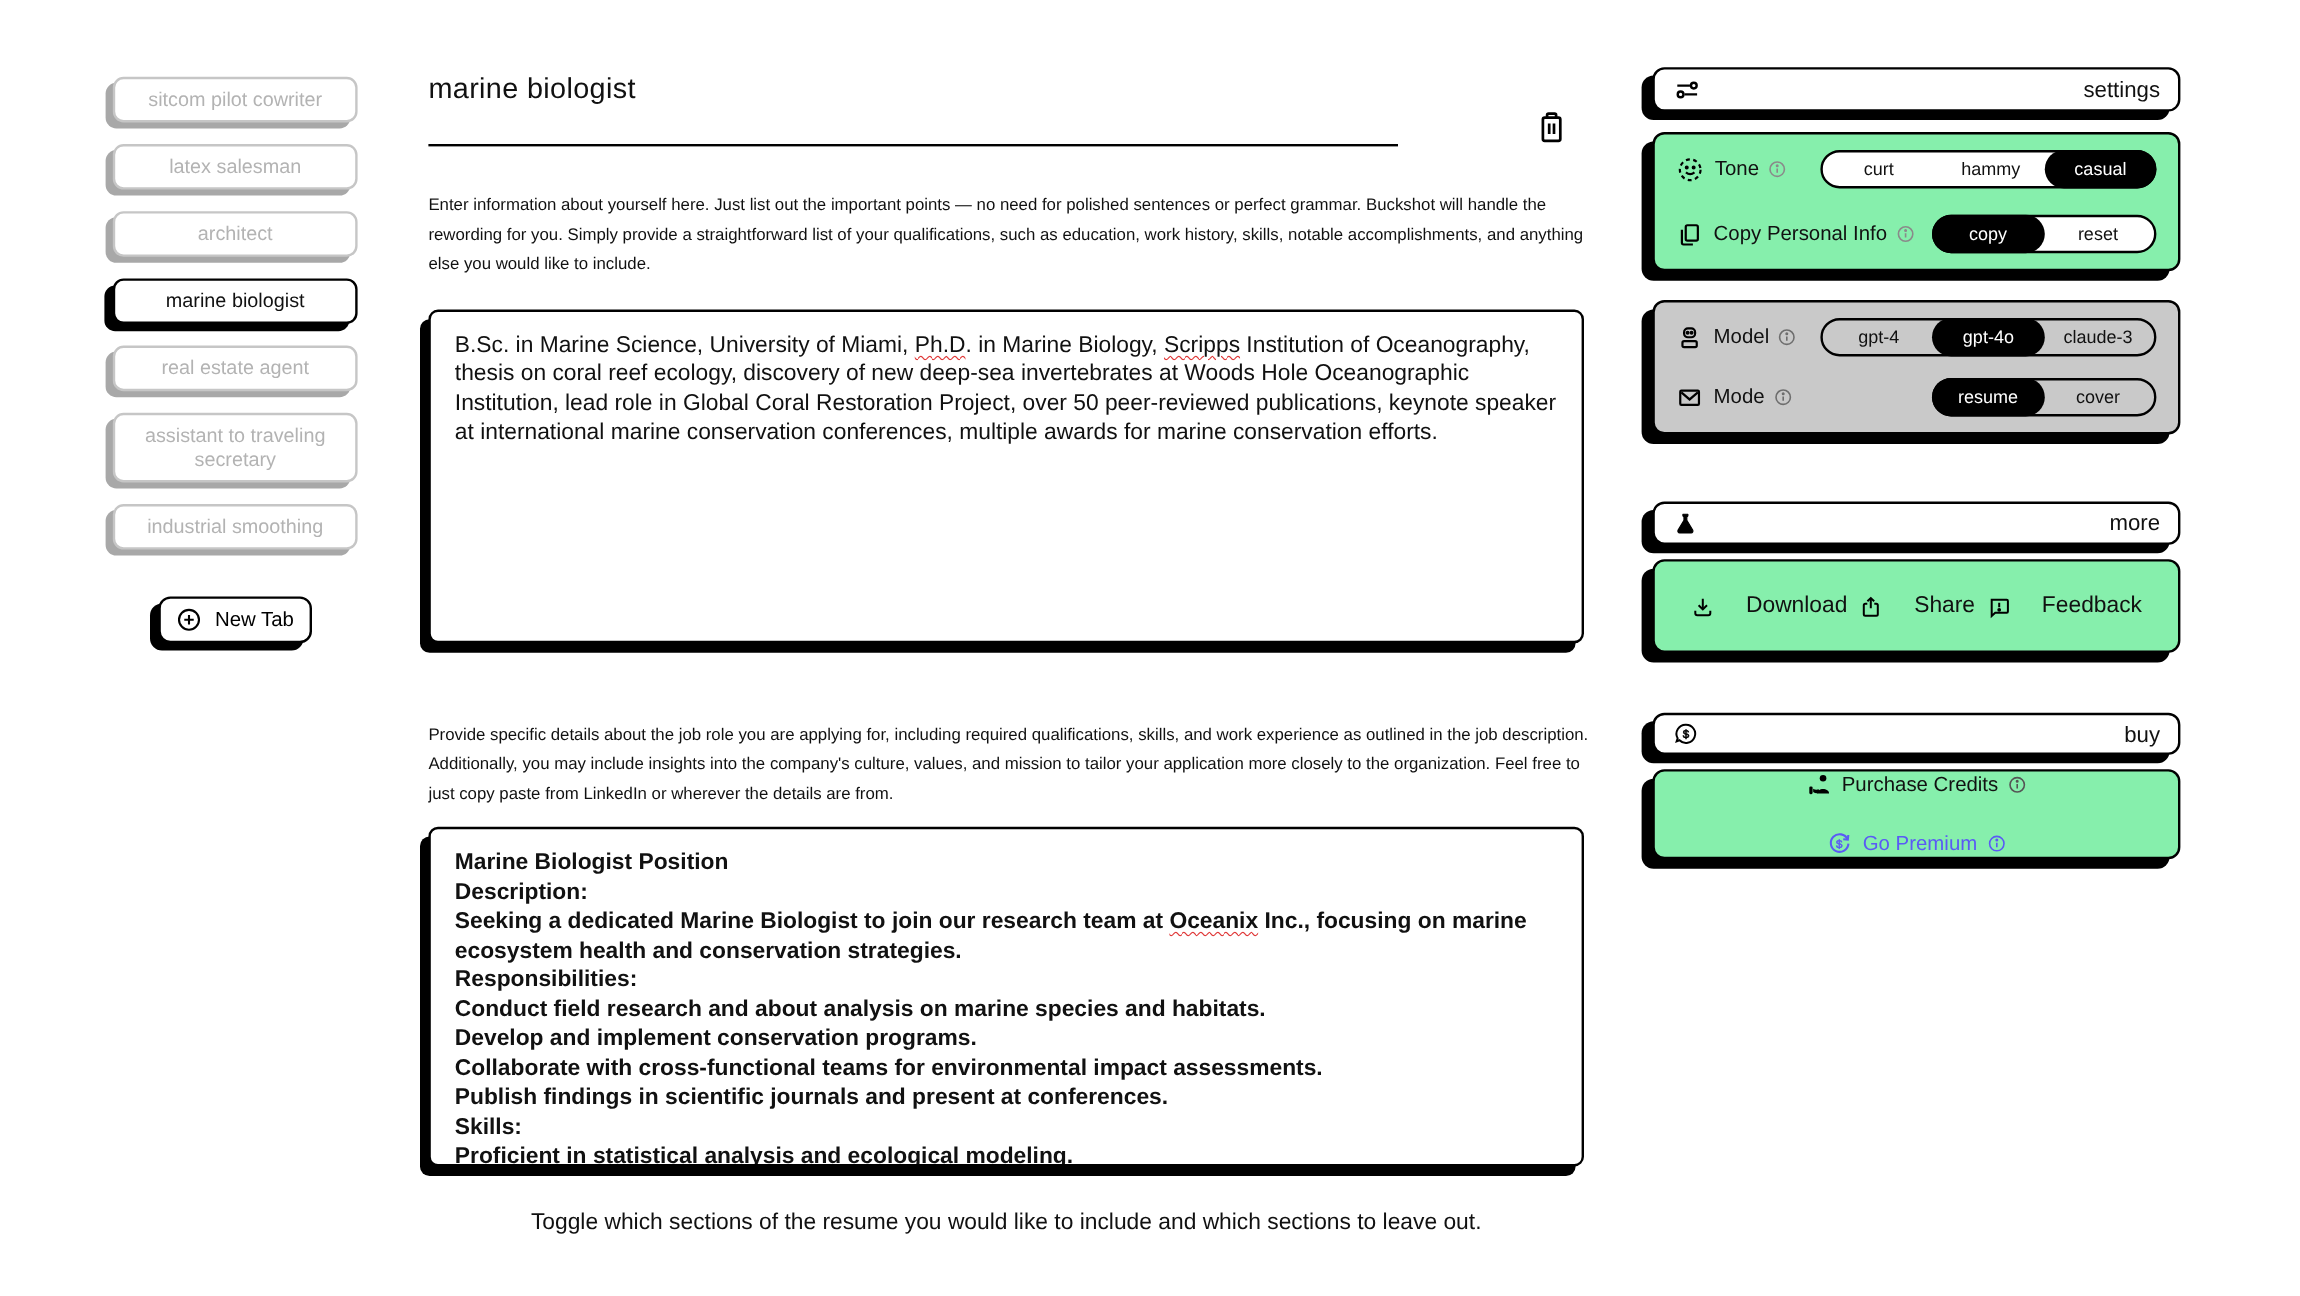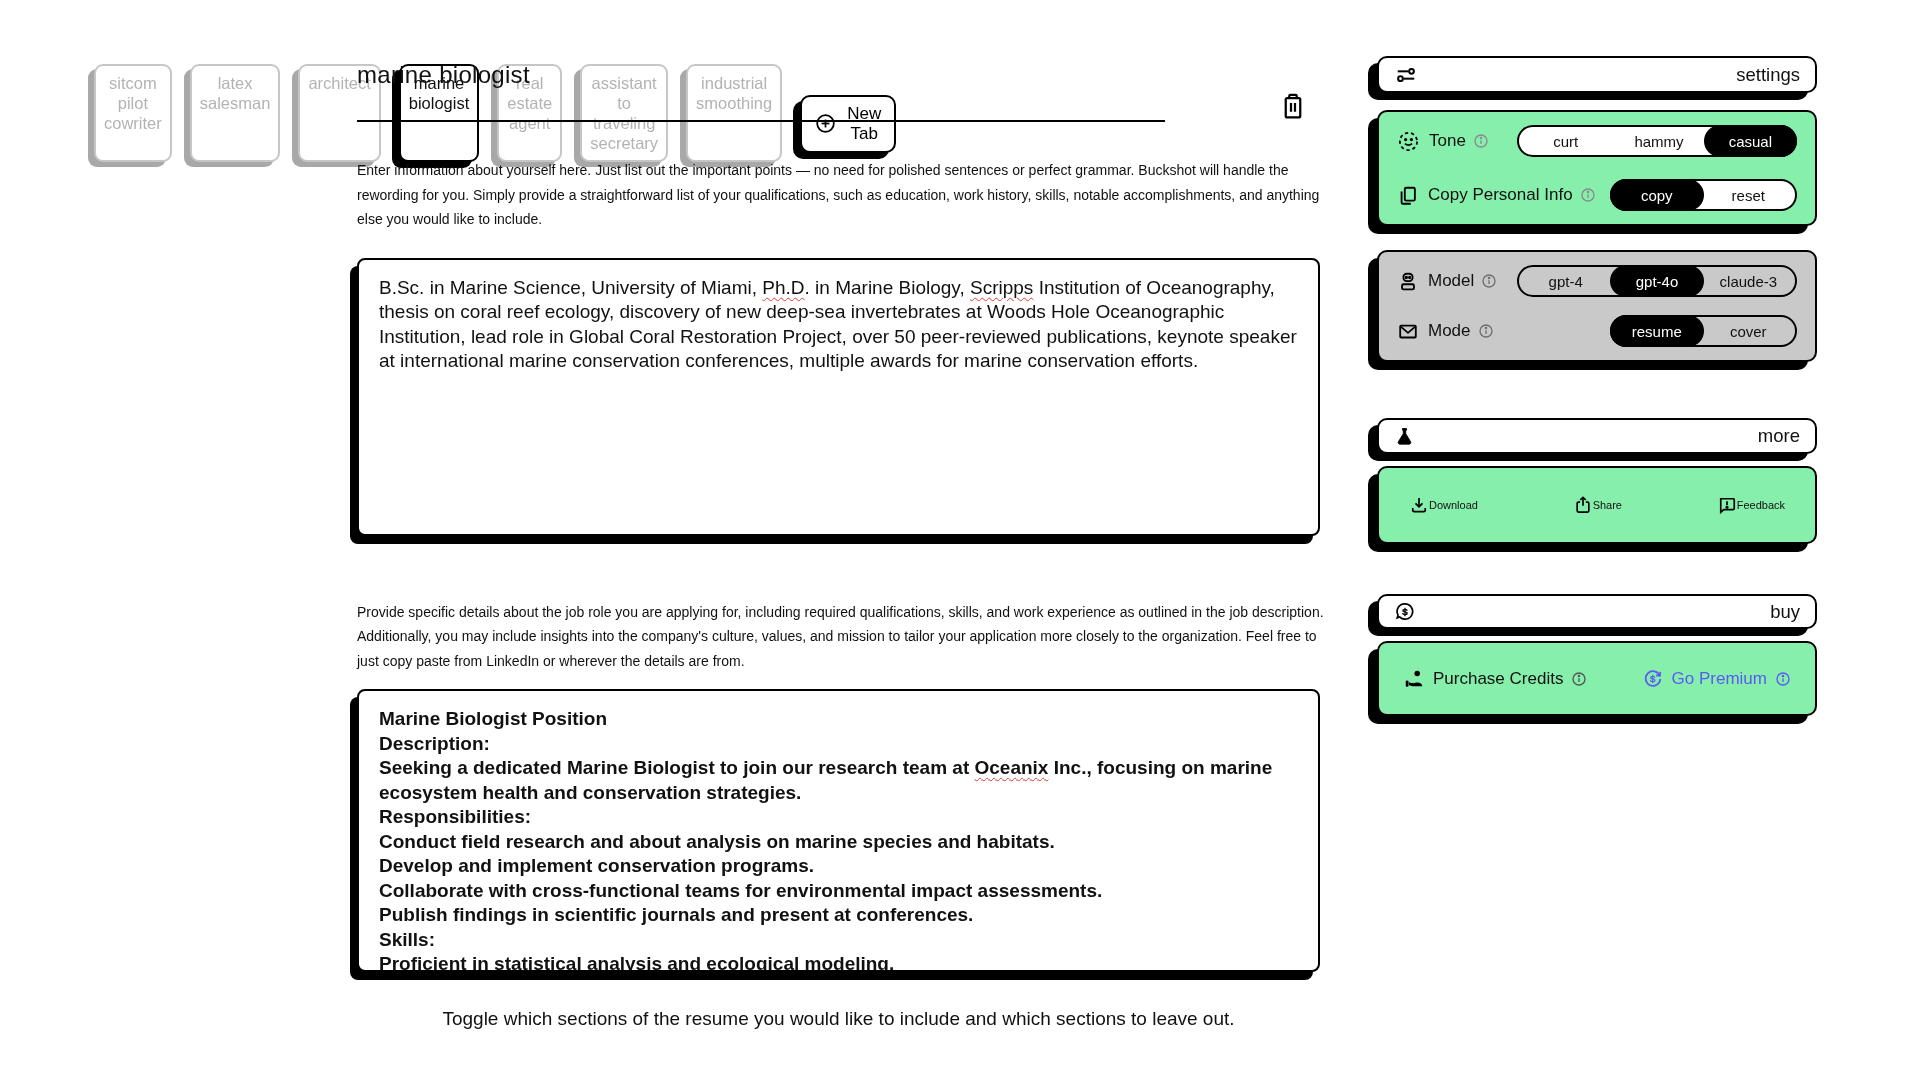--- a/index.html
+++ b/index.html
@@ -2,21 +2,21 @@
 <html><head>
 <meta charset="utf-8">
 <style>
   * { margin:0; padding:0; box-sizing:border-box; }
   html,body { width:1917px; height:1080px; background:#fff; overflow:hidden;
               font-family:"Liberation Sans", sans-serif; color:#111; }
   #app { position:relative; width:1917px; height:1080px; background:#fff; }
 
   
   .sidebar { position:absolute; left:94px; top:64px; width:204px;
-             display:flex; gap:18px; }
+             display:flex; flex-direction:column; gap:18px; }
   .tab { background:#fff; border:2px solid #c6c6c6; border-radius:9px;
          box-shadow:-6px 5px 0 #a8a8a8; color:#b3b3b3; text-align:center;
          font-size:16.5px; line-height:20px; padding:7px 8px; cursor:pointer; }
   .tab.active { border-color:#000; color:#111; box-shadow:-7px 6px 0 #000; }
   .newtab { margin-top:21px; align-self:center; display:flex; align-items:center; gap:11px;
             background:#fff; border:2.5px solid #000; border-radius:10px;
             box-shadow:-7px 6px 0 #000; padding:7px 13px; font-size:17px; cursor:pointer; }
 
   
   .main { position:absolute; left:357px; top:60px; width:963px; }
@@ -52,26 +52,26 @@
              border:2px solid #000; border-radius:17px; background:#fff; }
   .graycard .seg-ctl { background:transparent; }
   .seg-ctl.w3 { width:280px; } .seg-ctl.w2 { width:187px; }
   .seg { flex:1; display:flex; align-items:center; justify-content:center;
          font-size:15px; cursor:pointer; white-space:nowrap; }
   .seg.sel { background:#000; color:#fff; border-radius:17px; margin:-2px; }
 
   .bar.more { margin-top:56px; height:36px; }
   .card.actions { margin-top:12px; height:78px; display:flex; align-items:center;
                   padding:0 30px; justify-content:space-between; }
-  .action { display:flex; align-items:center; gap:0; font-size:11px;
+  .action { display:flex; align-items:flex-end; gap:26px; font-size:19px;
             background:none; border:none; cursor:pointer; font-family:inherit; color:#111; }
 
   .bar.buy { margin-top:50px; height:35px; }
   .card.buycard { margin-top:12px; height:75px; display:flex; align-items:center;
-                  padding:0 24px; justify-content:space-between; }
+                  padding:0 24px; justify-content:space-between;flex-direction:column; }
   .buybtn { display:flex; align-items:center; gap:8px; font-size:17px;
             background:none; border:none; cursor:pointer; font-family:inherit; color:#111; }
   .buybtn.premium { color:#5a5af5; }
 
   svg { display:block; }
 </style>
 </head>
 <body>
 
 <div id="app">

